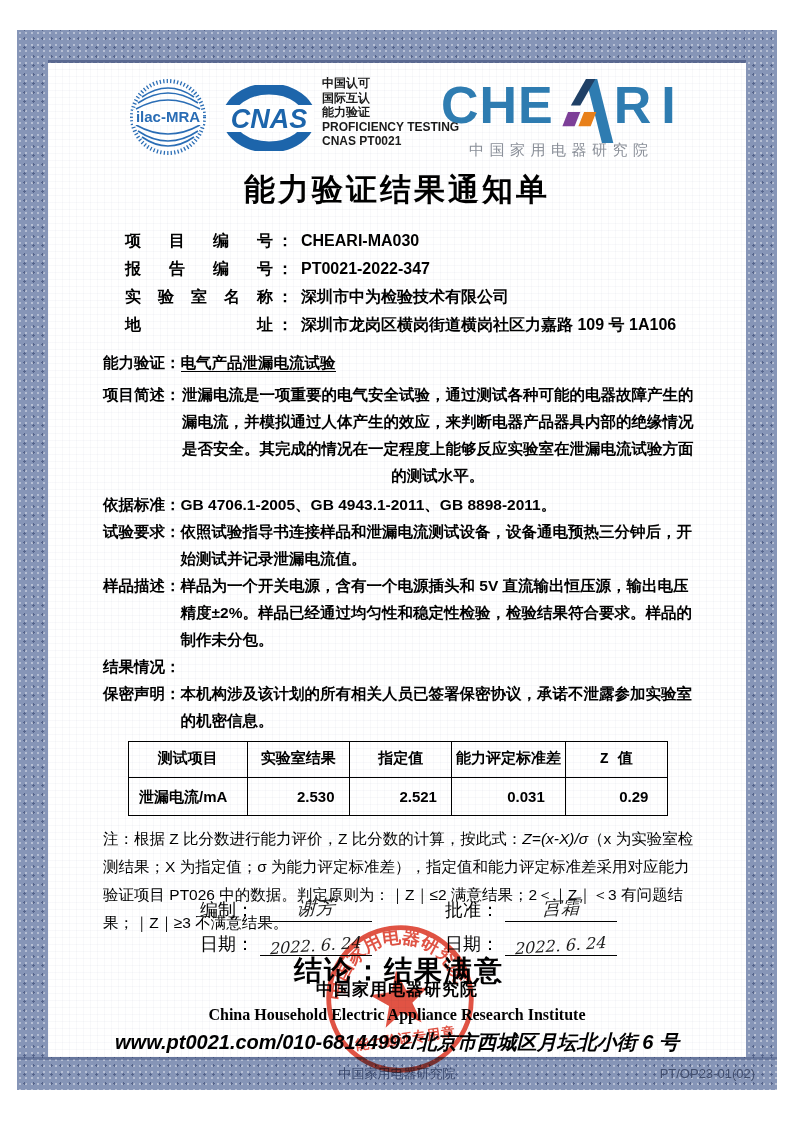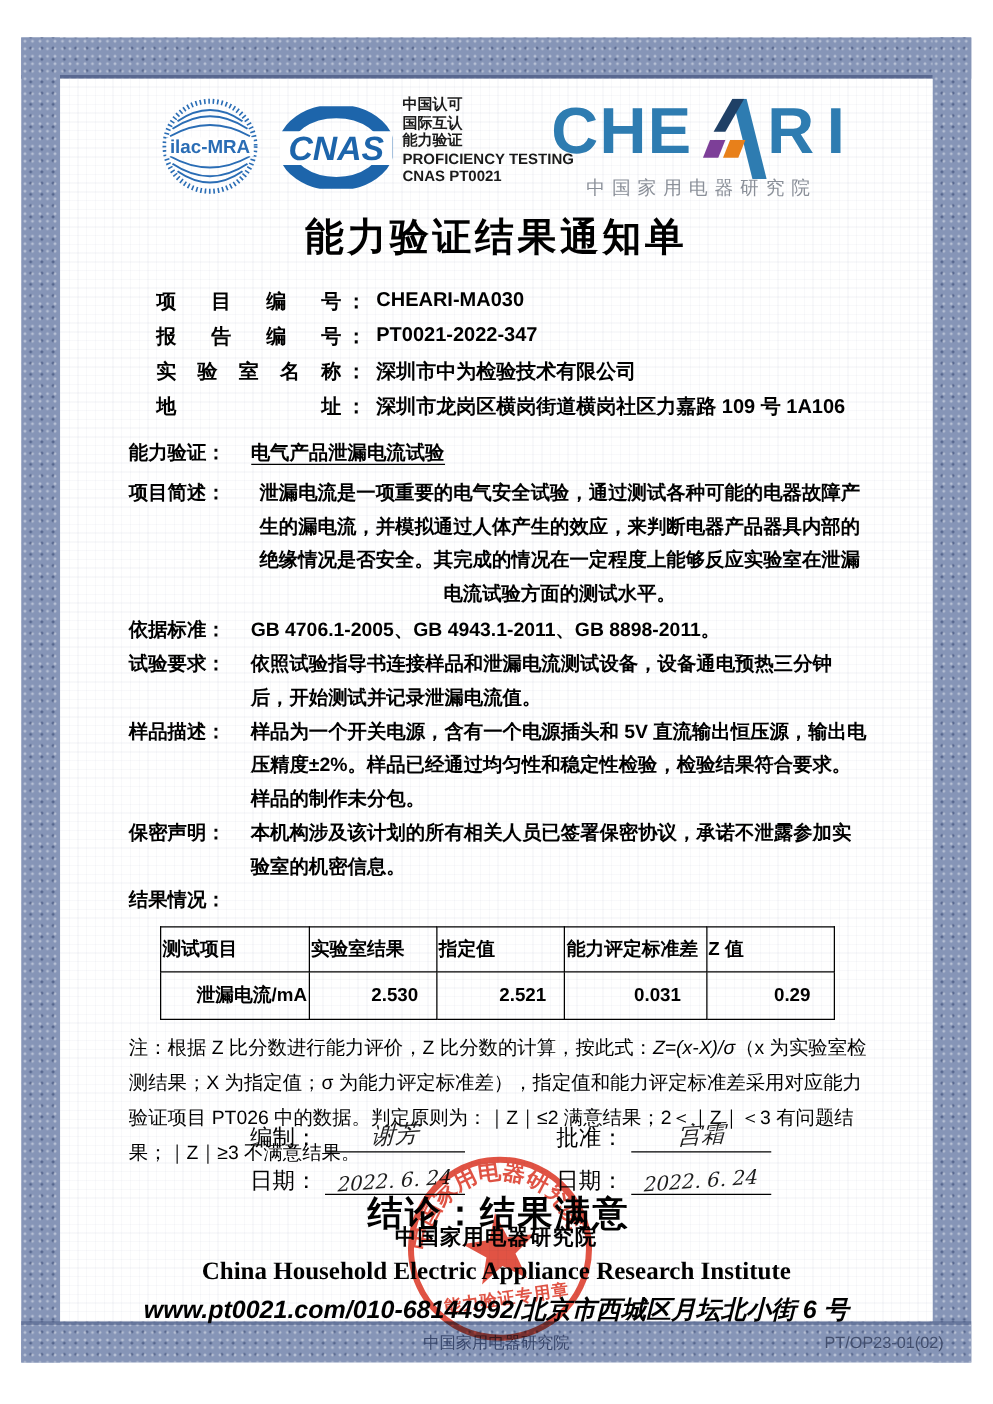--- a/index.html
+++ b/index.html
@@ -39,30 +39,30 @@
   .title{margin-top:4px;text-align:center;font-size:31px;font-weight:bold;letter-spacing:3px;}
   
   .fields{margin:16px 0 0 77px;}
   .field-row{display:flex;align-items:center;height:28px;font-size:16px;font-weight:bold;}
   .field-label{width:148px;display:flex;justify-content:space-between;}
   .field-colon{margin:0 8px 0 4px;}
   
   .body{margin:10px 0 0 55px;width:592px;font-size:15.5px;font-weight:bold;line-height:27px;}
   .item{display:flex;}
   .item-label{flex:none;white-space:nowrap;}
-  .item-text{flex:1;margin-left:20px;}
+  .item-text{flex:1;}
   .plan{margin-bottom:5px;}
   .plan-value{border-bottom:1.6px solid #000;}
   .mb2{margin-bottom:2px;text-align:center;}
   
   table.result{border-collapse:collapse;margin:7px 0 9px 25px;width:540px;font-size:15px;}
   table.result th,table.result td{border:1.6px solid #000;font-weight:bold;}
-  table.result th{height:33px;text-align:left;}
+  table.result th{height:33px;text-align:center;font-family:Liberation Mono, monospace;}
   table.result td{height:35px;text-align:center;padding-left:36px;}
-  table.result td.first{text-align:right;padding-left:10px;}
+  table.result td.first{text-align:left;padding-left:10px;}
   
   .note{line-height:28px;font-size:15.5px;font-weight:normal;margin-top:8px;}
   .it{font-style:italic;}
   
   .conclusion{margin-top:20px;text-align:center;font-size:28px;font-weight:bold;letter-spacing:2px;}
   
   .sign-block{position:absolute;left:200px;top:888px;width:440px;}
   .sign-col{position:absolute;top:0;width:200px;}
   .sign-col.right{left:245px;}
   .sign-row{display:flex;align-items:flex-end;height:34px;}
@@ -70,21 +70,21 @@
   .sign-line{border-bottom:1.6px solid #000;width:112px;margin-left:6px;text-align:center;}
   .handwriting{display:inline-block;font-family:"DejaVu Serif",serif;font-style:italic;
         font-size:19px;color:#1c1c1c;transform:rotate(-4deg) skewX(-6deg);}
   .handwriting.date{font-size:16px;}
   
   .stamp{position:absolute;left:323px;top:922px;width:154px;height:154px;
         transform:rotate(-8deg);opacity:.88;mix-blend-mode:multiply;}
   
   .footer-org{position:absolute;left:48px;top:978px;width:698px;text-align:center;}
   .footer-org .cn{font-size:17px;font-weight:bold;letter-spacing:1px;}
-  .footer-org .en{font-family:"Liberation Serif",serif;font-size:20px;font-weight:bold;margin-top:5px;}
+  .footer-org .en{font-family:"Liberation Serif",serif;font-size:16px;font-weight:bold;margin-top:5px;}
   .footer-org .addr{font-size:20px;font-weight:bold;margin-top:5px;font-style:italic;}
 </style>
 </head>
 <body>
 
 <div class="page">
 
   <div class="band band-top"></div>
   <div class="band band-left"></div>
   <div class="band band-right"></div>
@@ -198,25 +198,25 @@
       </div>
       <div class="item">
         <span class="item-label">试验要求：</span>
         <span class="item-text">依照试验指导书连接样品和泄漏电流测试设备，设备通电预热三分钟后，开始测试并记录泄漏电流值。</span>
       </div>
       <div class="item">
         <span class="item-label">样品描述：</span>
         <span class="item-text">样品为一个开关电源，含有一个电源插头和 5V 直流输出恒压源，输出电压精度±2%。样品已经通过均匀性和稳定性检验，检验结果符合要求。样品的制作未分包。</span>
       </div>
       <div class="item">
+        <span class="item-label">结果情况：</span>
+      </div>
+      <div class="item">
         <span class="item-label">保密声明：</span>
         <span class="item-text">本机构涉及该计划的所有相关人员已签署保密协议，承诺不泄露参加实验室的机密信息。</span>
-      </div>
-      <div class="item">
-        <span class="item-label">结果情况：</span>
       </div>
 
       <table class="result">
         <colgroup>
             <col style="width:22%">
             <col style="width:19%">
             <col style="width:19%">
             <col style="width:21%">
             <col style="width:19%">
           </colgroup>

